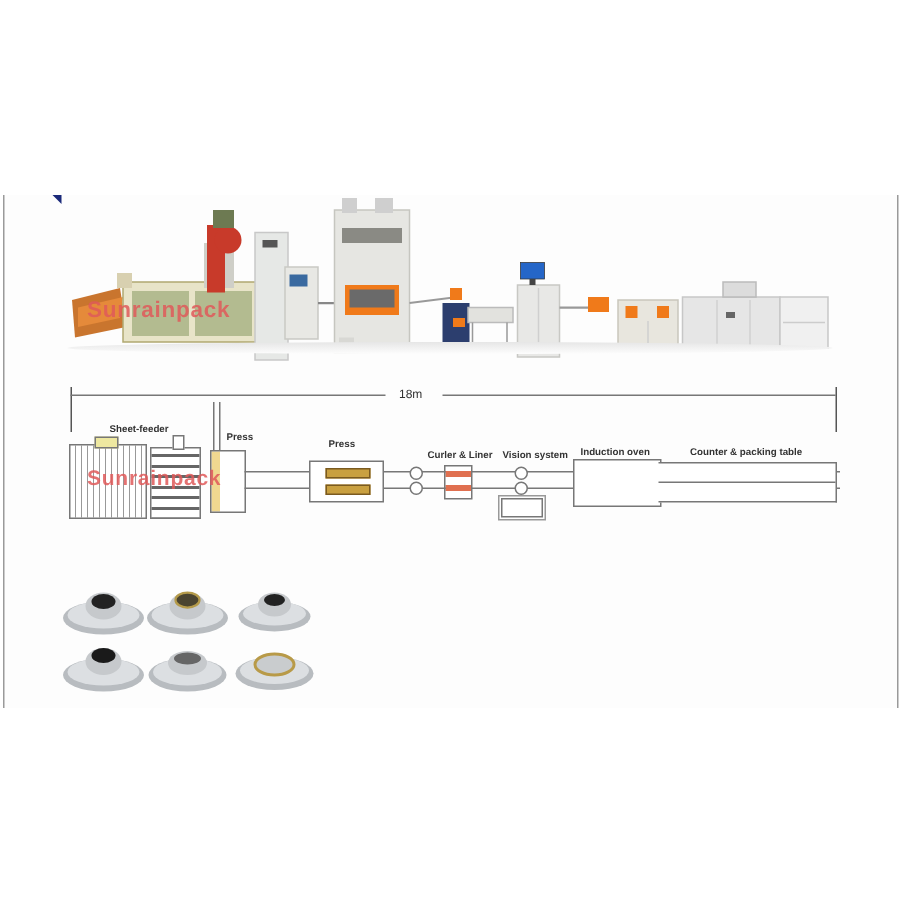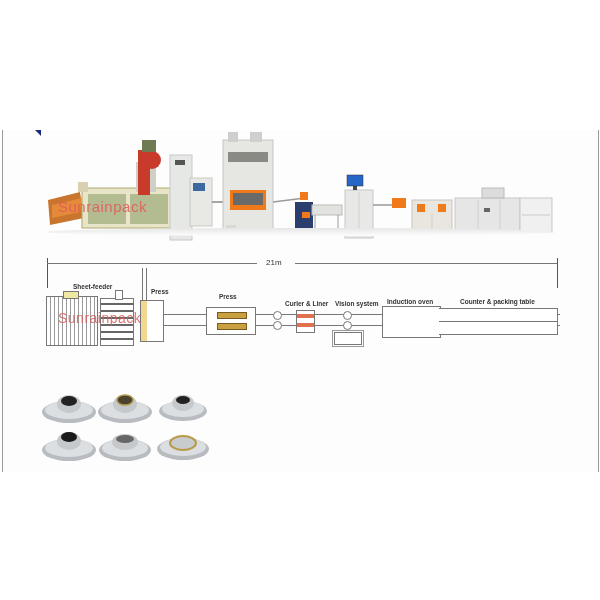--- a/index.html
+++ b/index.html
@@ -2,21 +2,21 @@
 <html><head>
 <meta charset="utf-8">
 <style>
   html,body{margin:0;padding:0;background:#ffffff;}
   body{width:600px;height:600px;position:relative;overflow:hidden;font-family:"Liberation Sans",sans-serif;}
   .frame{position:absolute;left:2px;top:130px;width:595px;height:342px;border-left:1px solid #9a9a9a;border-right:1px solid #9a9a9a;background:#fdfdfd;}
   .corner-mark{position:absolute;left:35px;top:130px;width:0;height:0;border-top:6px solid #1b2a7a;border-left:6px solid transparent;}
   .photo{position:absolute;left:40px;top:130px;width:520px;height:115px;}
   .shadow{position:absolute;left:45px;top:228px;width:510px;height:8px;background:linear-gradient(#e6e6e6,#fdfdfd);border-radius:50%;}
   .lbl{position:absolute;font-size:6.5px;font-weight:bold;color:#333;white-space:nowrap;}
-  .wm{position:absolute;font-weight:normal;color:#e05a5a;opacity:.85;white-space:nowrap;letter-spacing:.5px;}
+  .wm{position:absolute;font-weight:bold;color:#e05a5a;opacity:.85;white-space:nowrap;letter-spacing:.5px;}
   .dim-line{position:absolute;top:263px;height:1px;background:#777;}
   .dim-tick{position:absolute;width:1px;background:#555;}
   .dim-text{position:absolute;top:258px;font-size:8px;color:#333;}
   .rail{position:absolute;height:1px;background:#777;}
   .box{position:absolute;border:1px solid #777;background:#fff;}
   .roller{position:absolute;width:7px;height:7px;border:1px solid #777;border-radius:50%;background:#fff;}
   .prod{position:absolute;width:58px;height:34px;}
 </style>
 </head>
 <body>
@@ -99,21 +99,21 @@
       <line x1="482" y1="85" x2="510" y2="85" stroke="#ccc"></line>
     </g>
   </svg>
   <div class="wm" style="left:18px;top:68px;font-size:15px;">Sunrainpack</div>
 </div>
 
 <div>
 
   <div class="dim-tick" style="left:47px;top:258px;height:30px;"></div>
   <div class="dim-line" style="left:47px;width:210px;"></div>
-  <div class="dim-text" style="left:266px;">21m</div>
+  <div class="dim-text" style="left:266px;">18m</div>
   <div class="dim-line" style="left:295px;width:262px;"></div>
   <div class="dim-tick" style="left:557px;top:258px;height:30px;"></div>
 
   <div class="rail" style="left:160px;top:314px;width:400px;"></div>
   <div class="rail" style="left:160px;top:325px;width:400px;"></div>
 
   <div class="lbl" style="left:73px;top:283px;">Sheet-feeder</div>
   <div class="box" style="left:46px;top:296px;width:50px;height:48px;background:repeating-linear-gradient(90deg,#fff 0 3px,#999 3px 4px);"></div>
   <div class="box" style="left:63px;top:291px;width:14px;height:6px;background:#eee8a0;"></div>
   <div class="box" style="left:100px;top:298px;width:32px;height:46px;background:repeating-linear-gradient(0deg,#fff 0 5px,#666 5px 7px);"></div>

